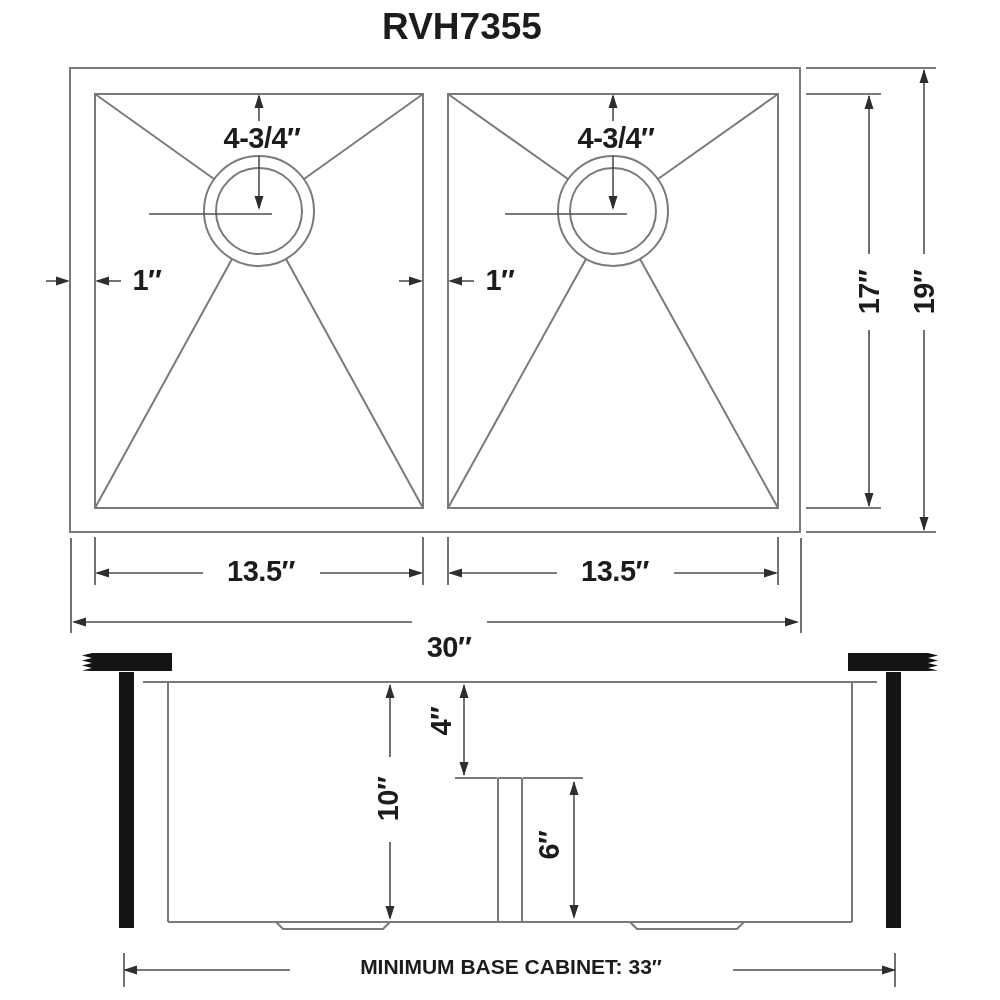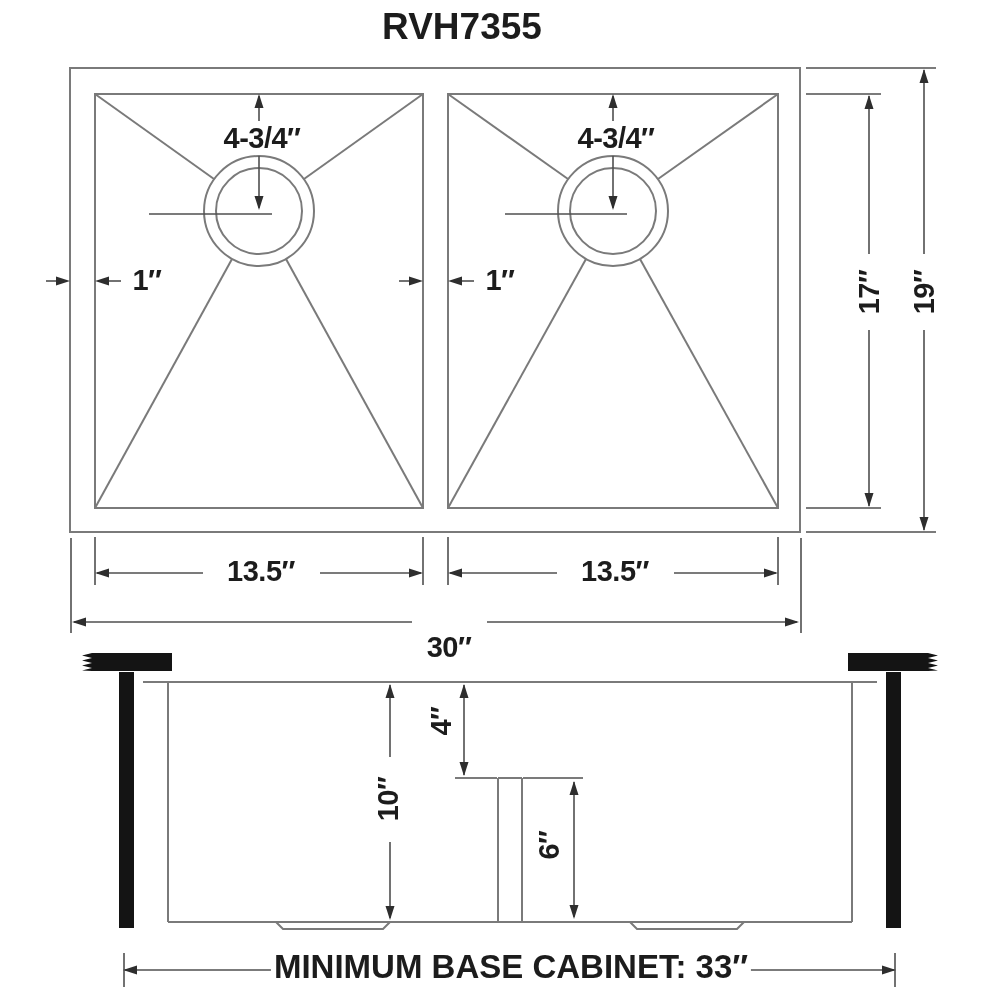--- a/index.html
+++ b/index.html
@@ -4,21 +4,21 @@
 <style>
   html,body{margin:0;padding:0;background:#ffffff;}
   #stage{position:relative;width:1000px;height:1000px;background:#ffffff;overflow:hidden;
          font-family:"Liberation Sans",sans-serif;}
   #drawing{position:absolute;left:0;top:0;}
   .lbl{position:absolute;transform:translate(-50%,-50%);font-weight:bold;color:#1c1c1c;
        white-space:nowrap;font-size:29px;letter-spacing:-0.5px;background:#fff;padding:0 3px;
        font-family:"Liberation Sans",sans-serif;}
   .lbl.rot{transform:translate(-50%,-50%) rotate(-90deg);}
   .lbl.title{font-size:37px;letter-spacing:0;}
-  .lbl.cab{font-size:33px;letter-spacing:0;text-align:right;}
+  .lbl.cab{font-size:21px;letter-spacing:0;text-align:right;}
 </style>
 </head>
 <body>
 
 <div id="stage">
 
   <svg id="drawing" width="1000" height="1000" viewBox="0 0 1000 1000" fill="none">
 
     <g stroke="#7a7a7a" stroke-width="2">
       <rect x="70" y="68" width="730" height="464"></rect>

